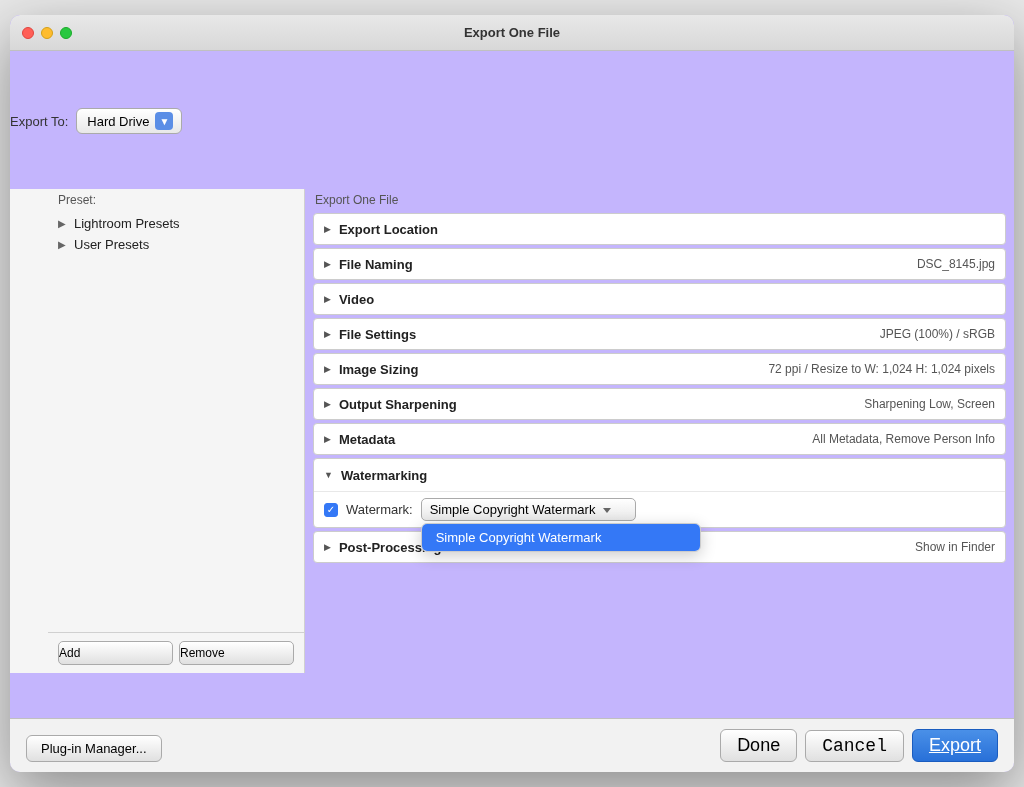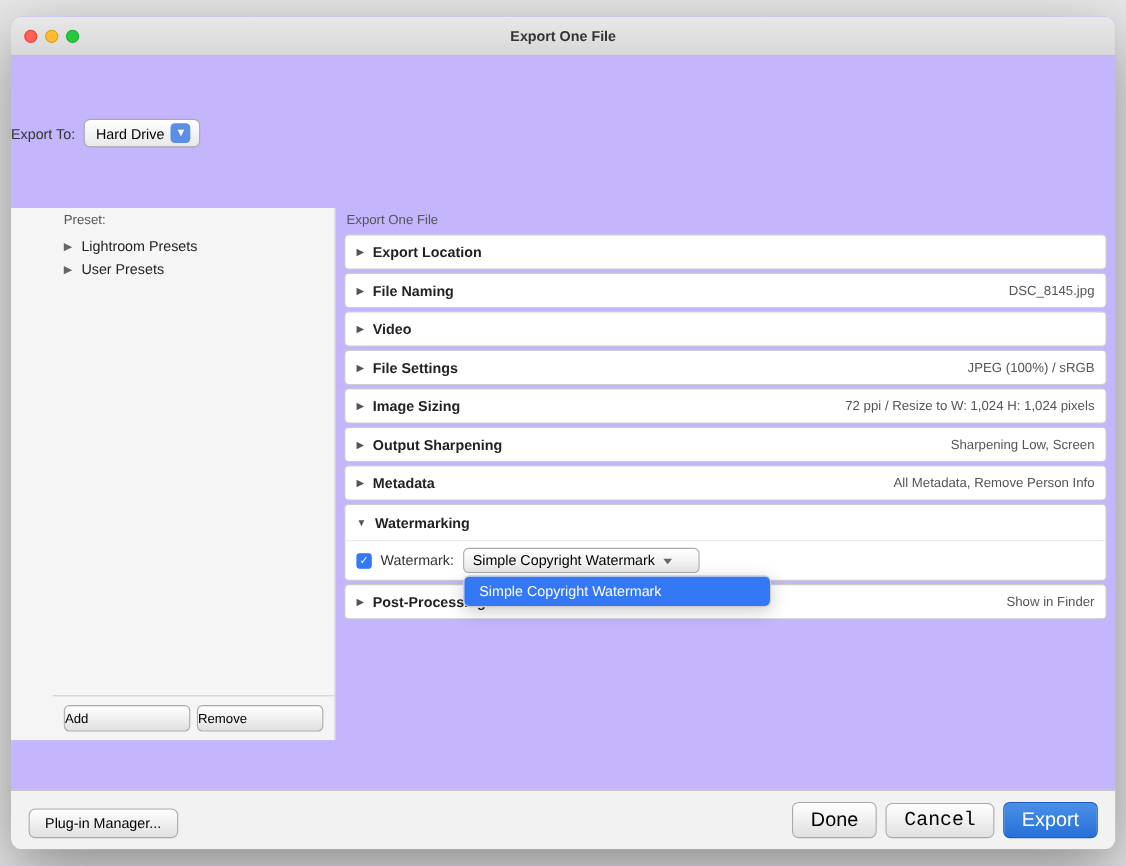--- a/index.html
+++ b/index.html
@@ -296,20 +296,21 @@
     .btn-cancel {
       background: linear-gradient(to bottom, #ffffff, #e0e0e0);
       border: 1px solid #aaa;
       font-family: Liberation Mono, monospace;
     }
     .btn-export {
       background: linear-gradient(to bottom, #4a90e8, #2870d8);
       border: 1px solid #1a5cbf;
       color: white;
       font-weight: 500;
+      text-decoration: underline;
     }
     .down-arrow-icon {
       display: inline-block;
       border-left: 4px solid transparent;
       border-right: 4px solid transparent;
       border-top: 5px solid #666;
       vertical-align: middle;
       margin-left: 4px;
     }
   </style>

